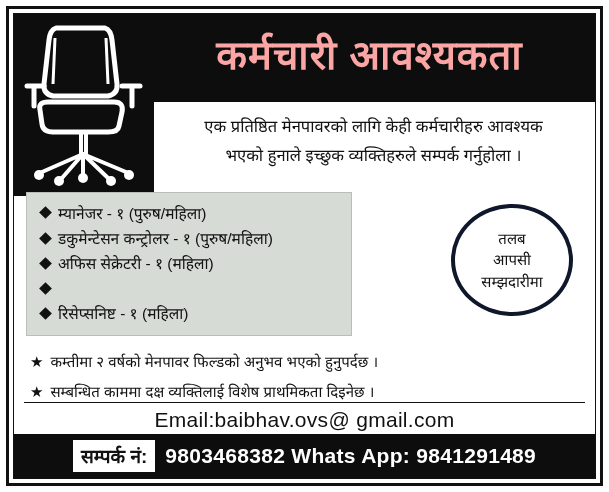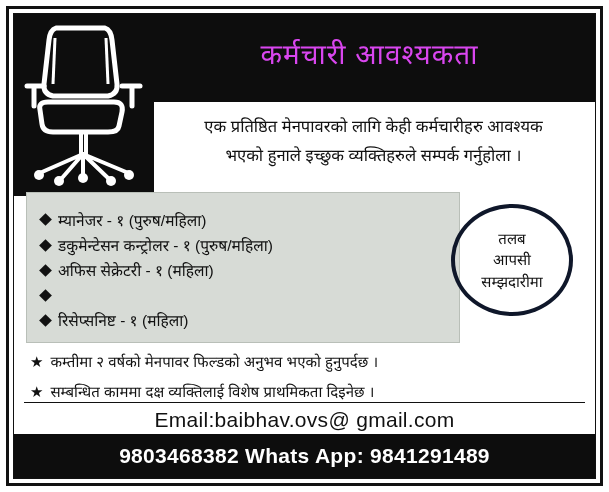--- a/index.html
+++ b/index.html
@@ -47,24 +47,24 @@
     width: 100%;
     height: 88px;
     background: #0d0d0d;
     box-sizing: border-box;
   }
   .header-title {
     position: absolute;
     left: 140px;
     right: 10px;
     top: 10px;
-    color: #d946ef;
+    color: #fca5a5;
     font-family: "Liberation Sans", sans-serif;
-    font-size: 28px;
-    font-weight: normal;
+    font-size: 40px;
+    font-weight: bold;
     letter-spacing: 1px;
     text-align: center;
     line-height: 62px;
     white-space: nowrap;
   }
 
   
   .chair-block {
     position: absolute;
     left: 0;
@@ -90,25 +90,25 @@
     text-align: center;
     line-height: 1.75;
   }
   .intro div { white-space: nowrap; }
 
   
   .positions {
     position: absolute;
     left: 12px;
     top: 178px;
-    width: 434px;
+    width: 326px;
     background: #d7dbd6;
     border: 1px solid #b9bfb8;
     box-sizing: border-box;
-    padding: 15px 10px 8px 14px;
+    padding: 8px 10px 8px 14px;
   }
   .pos-item {
     font-size: 15.5px;
     color: #111111;
     line-height: 1.62;
     white-space: nowrap;
   }
   .bullet {
     display: inline-block;
     width: 9px;
@@ -290,18 +290,19 @@
         <div class="note">
           <span class="star">★</span><span>सम्बन्धित काममा दक्ष व्यक्तिलाई विशेष प्राथमिकता दिइनेछ ।</span>
         </div>
       </div>
 
       <div class="divider"></div>
 
       <div class="email">Email:baibhav.ovs@ gmail.com</div>
 
       <div class="contact-bar">
+        <span class="contact-label">सम्पर्क नं:</span>
         <span class="contact-numbers">9803468382 Whats App: 9841291489</span>
       </div>
 
     </div>
   </div>
 </div>
 
 </body></html>

